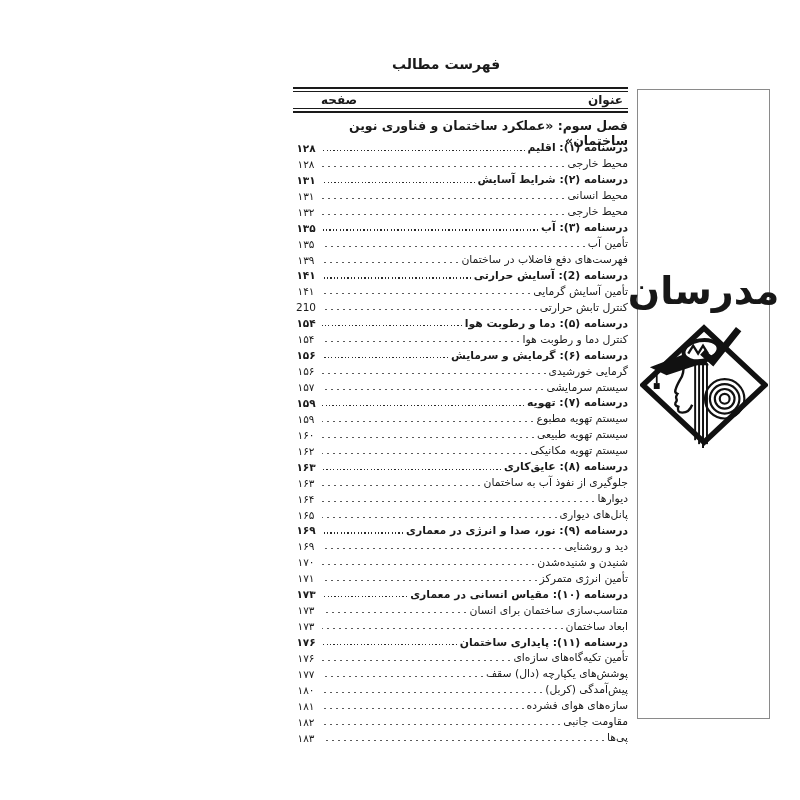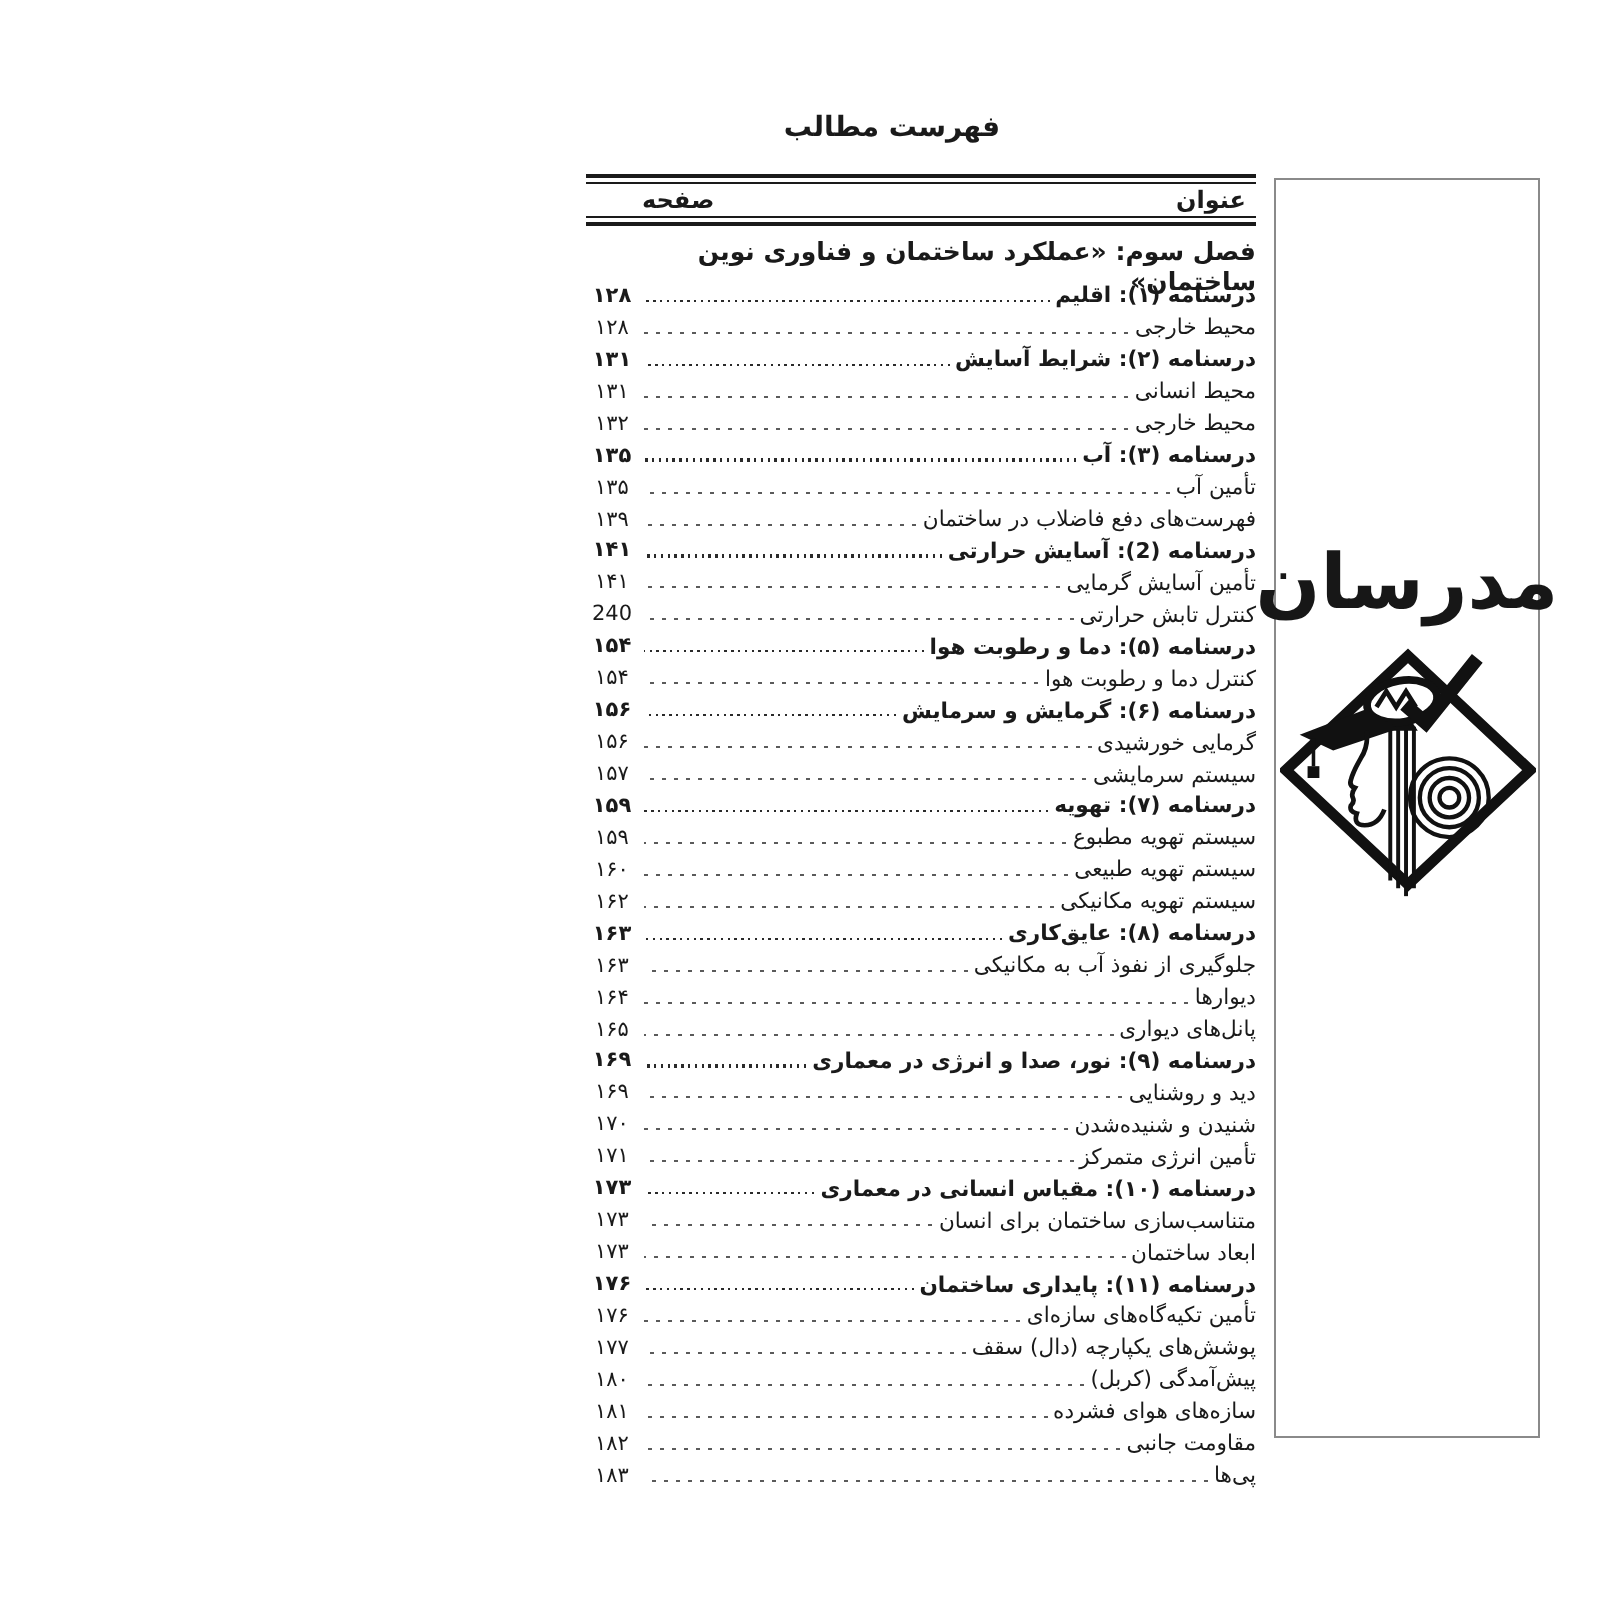--- a/index.html
+++ b/index.html
@@ -141,21 +141,21 @@
 
     <div class="toc-row">
       <span class="t">تأمین آسایش گرمایی</span>
       <span class="leader"></span>
       <span class="p">۱۴۱</span>
     </div>
 
     <div class="toc-row">
       <span class="t">کنترل تابش حرارتی</span>
       <span class="leader"></span>
-      <span class="p">240</span>
+      <span class="p">210</span>
     </div>
 
     <div class="toc-row bold">
       <span class="t">درسنامه (۵): دما و رطوبت هوا</span>
       <span class="leader"></span>
       <span class="p">۱۵۴</span>
     </div>
 
     <div class="toc-row">
       <span class="t">کنترل دما و رطوبت هوا</span>
@@ -205,21 +205,21 @@
       <span class="p">۱۶۲</span>
     </div>
 
     <div class="toc-row bold">
       <span class="t">درسنامه (۸): عایق‌کاری</span>
       <span class="leader"></span>
       <span class="p">۱۶۳</span>
     </div>
 
     <div class="toc-row">
-      <span class="t">جلوگیری از نفوذ آب به مکانیکی</span>
+      <span class="t">جلوگیری از نفوذ آب به ساختمان</span>
       <span class="leader"></span>
       <span class="p">۱۶۳</span>
     </div>
 
     <div class="toc-row">
       <span class="t">دیوارها</span>
       <span class="leader"></span>
       <span class="p">۱۶۴</span>
     </div>
 

